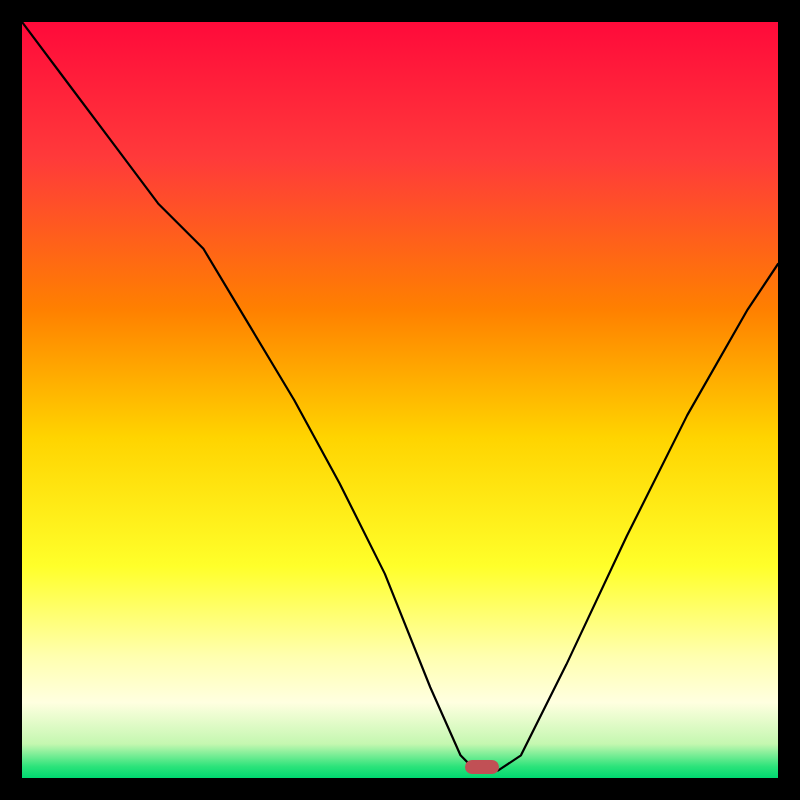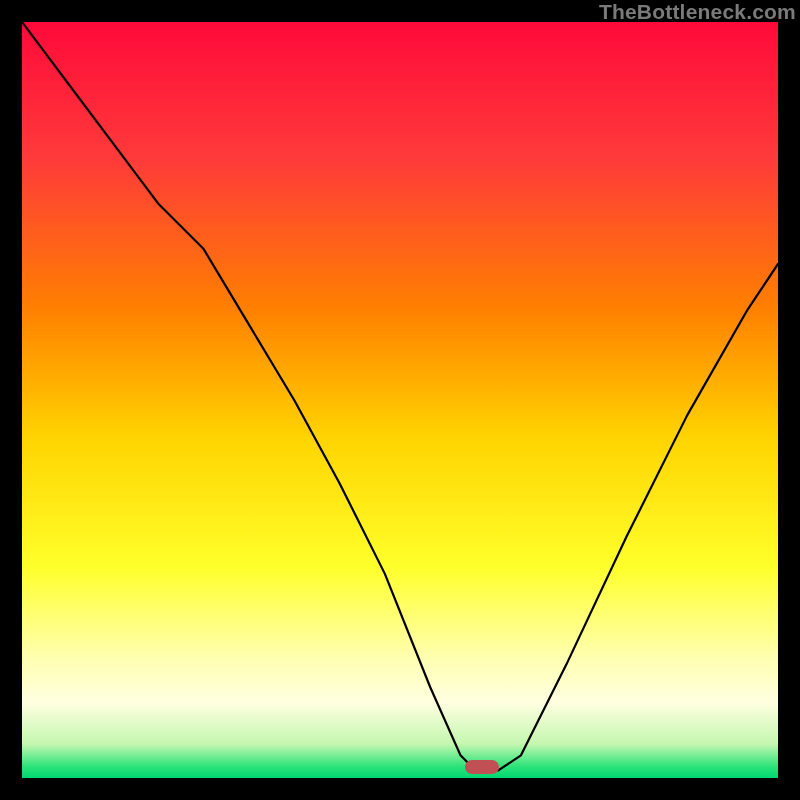--- a/index.html
+++ b/index.html
@@ -77,15 +77,14 @@
     </svg>
 
     <svg class="curve" viewBox="0 0 100 100" preserveAspectRatio="none">
       <polyline id="curve-poly" fill="none" stroke-width="2.2" stroke-linejoin="round" stroke-linecap="round" vector-effect="non-scaling-stroke" points="0.00,0.00 6.00,8.00 12.00,16.00 18.00,24.00 24.00,30.00 30.00,40.00 36.00,50.00 42.00,61.00 48.00,73.00 54.00,88.00 58.00,97.00 60.00,99.00 63.00,99.00 66.00,97.00 72.00,85.00 80.00,68.00 88.00,52.00 96.00,38.00 100.00,32.00" stroke="#000000"></polyline>
     </svg>
 
     <div id="marker" class="marker" style="width: 34px; height: 14px; left: 442.648px; top: 737.66px; background: rgb(193, 80, 85);"></div>
 
   </div>
 
-  <div class="watermark">TheBottleneck.com</div>
 
 </div>
 
 </body></html>

